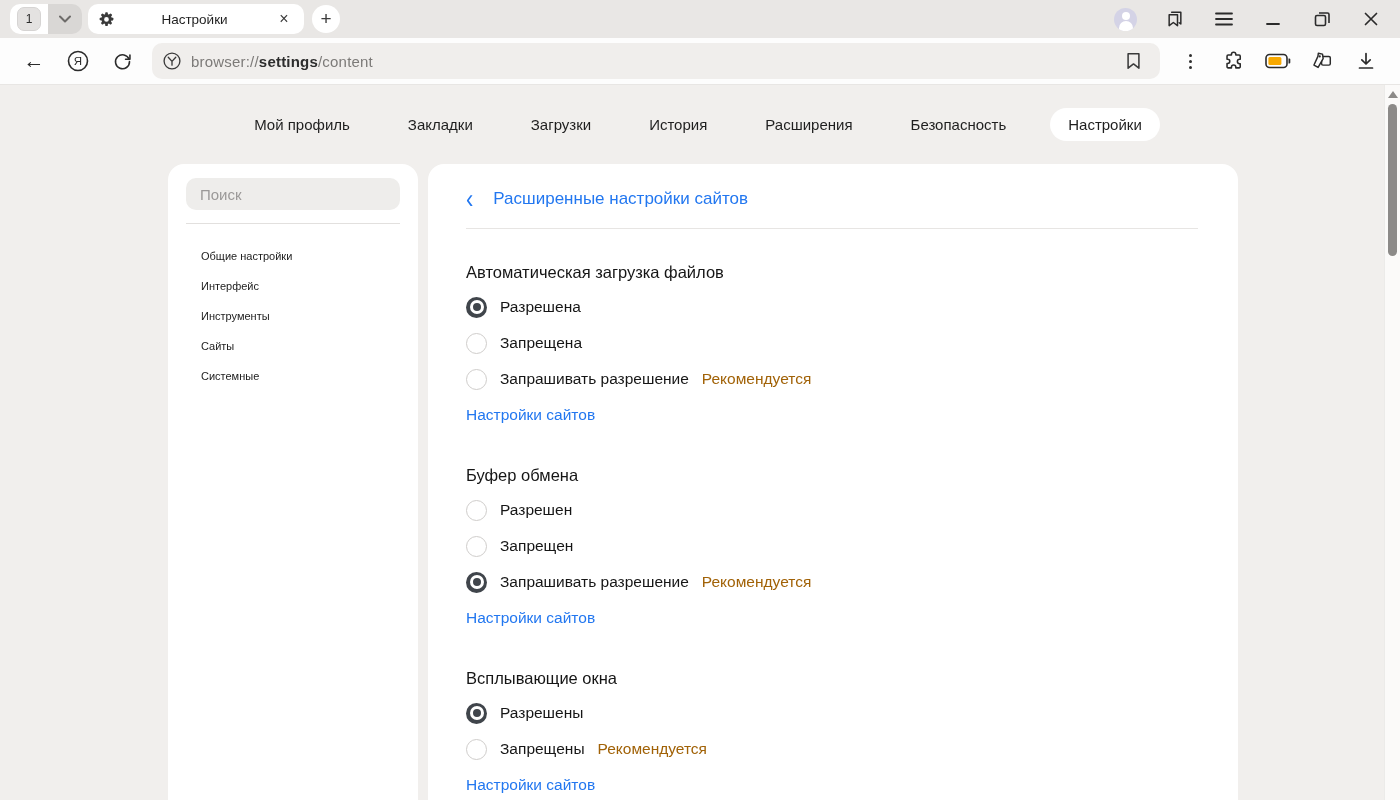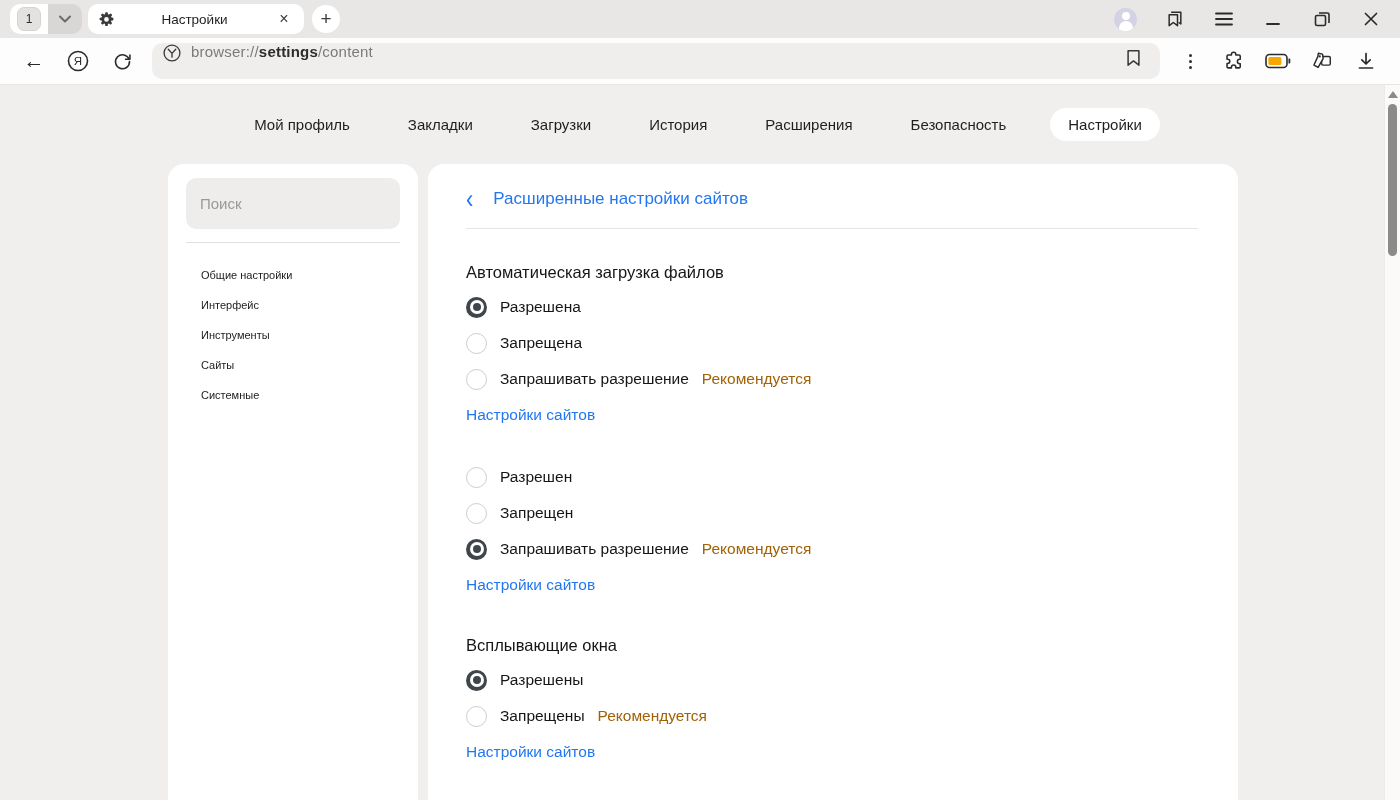--- a/index.html
+++ b/index.html
@@ -27,41 +27,41 @@
   .avatar::after { content:""; position:absolute; top:13px; left:4.5px; width:14px; height:10px;
     border-radius:7px 7px 0 0; background:#fff; }
   .winicon { display:flex; align-items:center; justify-content:center; width:22px; height:22px; }
 
   
   .toolbar { height:47px; background:#fdfdfd; display:flex; align-items:center; padding:0 14px; gap:4px;
     border-bottom:1px solid #e8e6e4; }
   .tbtn { width:40px; height:34px; display:flex; align-items:center; justify-content:center; border-radius:8px; }
   .glyph-back { font-size:21px; color:#2b2b2b; }
   .addressbar { flex:1; height:36px; background:#f0eeec; border-radius:10px; margin:0 6px;
-    display:flex; align-items:flex-start; padding:0 10px; }
+    display:flex; align-items:center; padding:0 10px; }
   .site-icon { margin-right:9px; display:flex; align-items:center; }
   .url { font-size:15px; color:#7c7a78; letter-spacing:.2px; }
   .url b { color:#2d2d2d; font-weight:700; }
   .ab-spacer { flex:1; }
   .ab-bookmark { width:34px; height:30px; border-radius:8px; display:flex; align-items:center; justify-content:center; }
   .dots { display:flex; flex-direction:column; gap:3px; }
   .dots i { width:3px; height:3px; border-radius:50%; background:#2f2f2f; }
 
   
   .page { height:715px; position:relative; }
   .nav-tabs { height:79px; display:flex; align-items:center; justify-content:center; gap:30px; }
   .nav-tab { font-size:15px; color:#1f1f1f; padding:8px 14px; border-radius:18px; white-space:nowrap; }
   .nav-tab.active { background:#fff; padding:8px 18px; }
 
   .content-row { display:flex; gap:10px; margin-left:168px; }
   .card { background:#fff; border-radius:16px; height:900px; }
 
   
   .sidebar { width:250px; padding:14px 18px; }
-  .search-input { width:100%; height:51px; background:#eeedeb; border:none; border-radius:10px;
+  .search-input { width:100%; height:32px; background:#eeedeb; border:none; border-radius:10px;
     padding:0 14px; font-size:15px; color:#1f1f1f; font-family:inherit; outline:none; }
   .search-input::placeholder { color:#9b9998; }
   .side-divider { height:1px; background:#e2e0de; margin-top:13px; }
   .side-list { margin-top:17px; }
   .side-item { padding:9px 0 9px 15px; font-size:11px; color:#1c1c1c; border-radius:8px; }
 
   
   .main { width:810px; padding:20px 40px 0 38px; }
   .main-header { display:flex; align-items:center; gap:20px; height:30px; }
   .back-chevron { font-size:22px; color:#2277f0; line-height:1; transform:scaleY(1.25); }
@@ -256,20 +256,21 @@
         </div>
         <div class="opt-row">
           <span class="radio"></span>
           <span class="opt-label">Запрашивать разрешение</span>
           <span class="opt-hint">Рекомендуется</span>
         </div>
         <a class="sites-link" href="#">Настройки сайтов</a>
       </div>
 
       <div class="section">
+        <div class="section-heading">Буфер обмена</div>
         <div class="opt-row">
           <span class="radio"></span>
           <span class="opt-label">Разрешен</span>
         </div>
         <div class="opt-row">
           <span class="radio"></span>
           <span class="opt-label">Запрещен</span>
         </div>
         <div class="opt-row">
           <span class="radio selected"></span>

